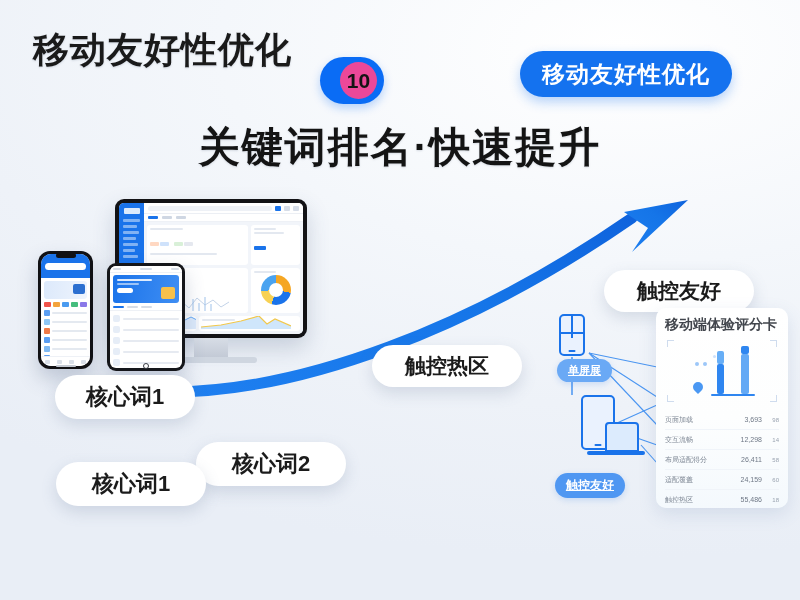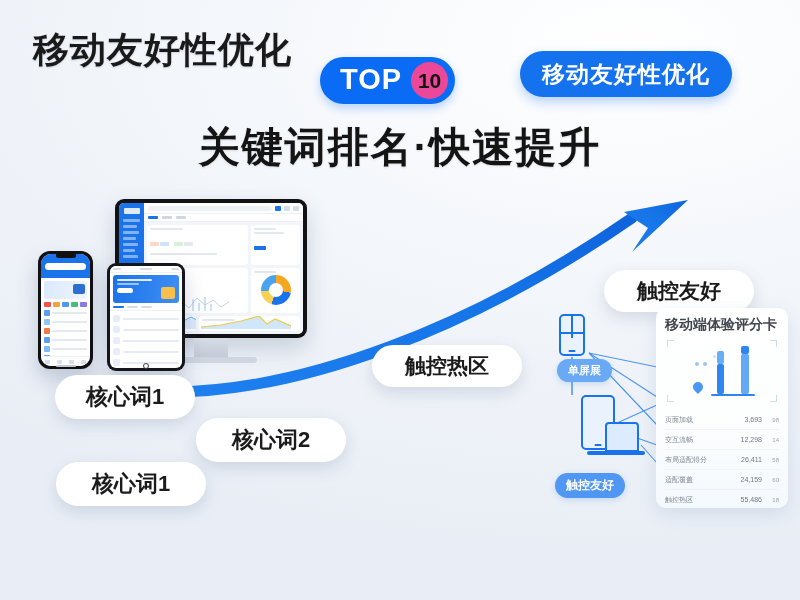--- a/index.html
+++ b/index.html
@@ -137,21 +137,21 @@
   .tb-home{ position:absolute; left:50%; transform:translateX(-50%); bottom:2px; width:6px; height:6px; border:1px solid #3a3d45; border-radius:50%; }
 
   
   .kw{
     position:absolute; background:#fff; border-radius:30px;
     display:flex; align-items:center; justify-content:center;
     font-weight:bold; color:#1b1b1b; white-space:nowrap;
     box-shadow:0 6px 16px rgba(90,110,145,.20);
   }
   .kw1{ left:55px; top:375px; width:140px; height:44px; font-size:22px; }
-  .kw2{ left:196px; top:418px; width:150px; height:44px; font-size:22px; }
+  .kw2{ left:196px; top:442px; width:150px; height:44px; font-size:22px; }
   .kw3{ left:56px; top:462px; width:150px; height:44px; font-size:22px; }
   .kw-layout{ left:372px; top:345px; width:150px; height:42px; font-size:21px; }
   .kw-touch{ left:604px; top:270px; width:150px; height:42px; font-size:21px; }
 
   
   .rpanel{ position:absolute; left:543px; top:305px; width:250px; height:205px; }
   .rp-svg{ position:absolute; left:0; top:0; width:250px; height:205px; }
 
   .sm-phone{
     position:absolute; width:26px; height:42px; border:2px solid #1a73ea;
@@ -167,20 +167,21 @@
     position:absolute; left:62px; top:117px; width:34px; height:30px;
     border:2px solid #1a73ea; border-radius:4px 4px 0 0; background:#dcebfd; box-sizing:border-box;
   }
   .laptop-base{ position:absolute; left:44px; top:146px; width:58px; height:4px; background:#1a73ea; border-radius:2px; }
 
   .mini-pill{
     position:absolute; background:#6aa9f5; color:#fff; border-radius:13px;
     height:23px; display:flex; align-items:center; justify-content:center;
     font-size:11px; font-weight:bold; white-space:nowrap; padding:0 11px;
     box-shadow:0 2px 6px rgba(60,130,230,.22);
+    text-decoration:underline;
   }
   .mp-a{ left:14px; top:54px; }
   .mp-b{ left:12px; top:168px; background:#4f97f2; font-size:12px; height:25px; }
 
   .score-card{
     position:absolute; left:113px; top:3px; width:132px; height:200px;
     background:linear-gradient(180deg,#ffffff 0%,#fdfefe 55%,#f4f9fd 100%);
     border-radius:10px; box-shadow:0 6px 18px rgba(90,120,165,.16);
     padding:8px 9px; overflow:hidden;
   }
@@ -216,21 +217,20 @@
   }
 </style>
 </head>
 <body>
 
 <div class="stage">
 
   <div class="hdr-title">移动友好性优化</div>
 
   <div class="top-badge">
-    <span class="tb-word">TOP</span>
     <span class="tb-num">10</span>
   </div>
 
   <div class="hdr-pill">移动友好性优化</div>
 
   <div class="hdr-sub">关键词排名·快速提升</div>
 
   <svg class="arrow-svg" viewBox="0 0 800 600">
     <defs>
       <linearGradient id="agrad" x1="0" y1="1" x2="1" y2="0">

